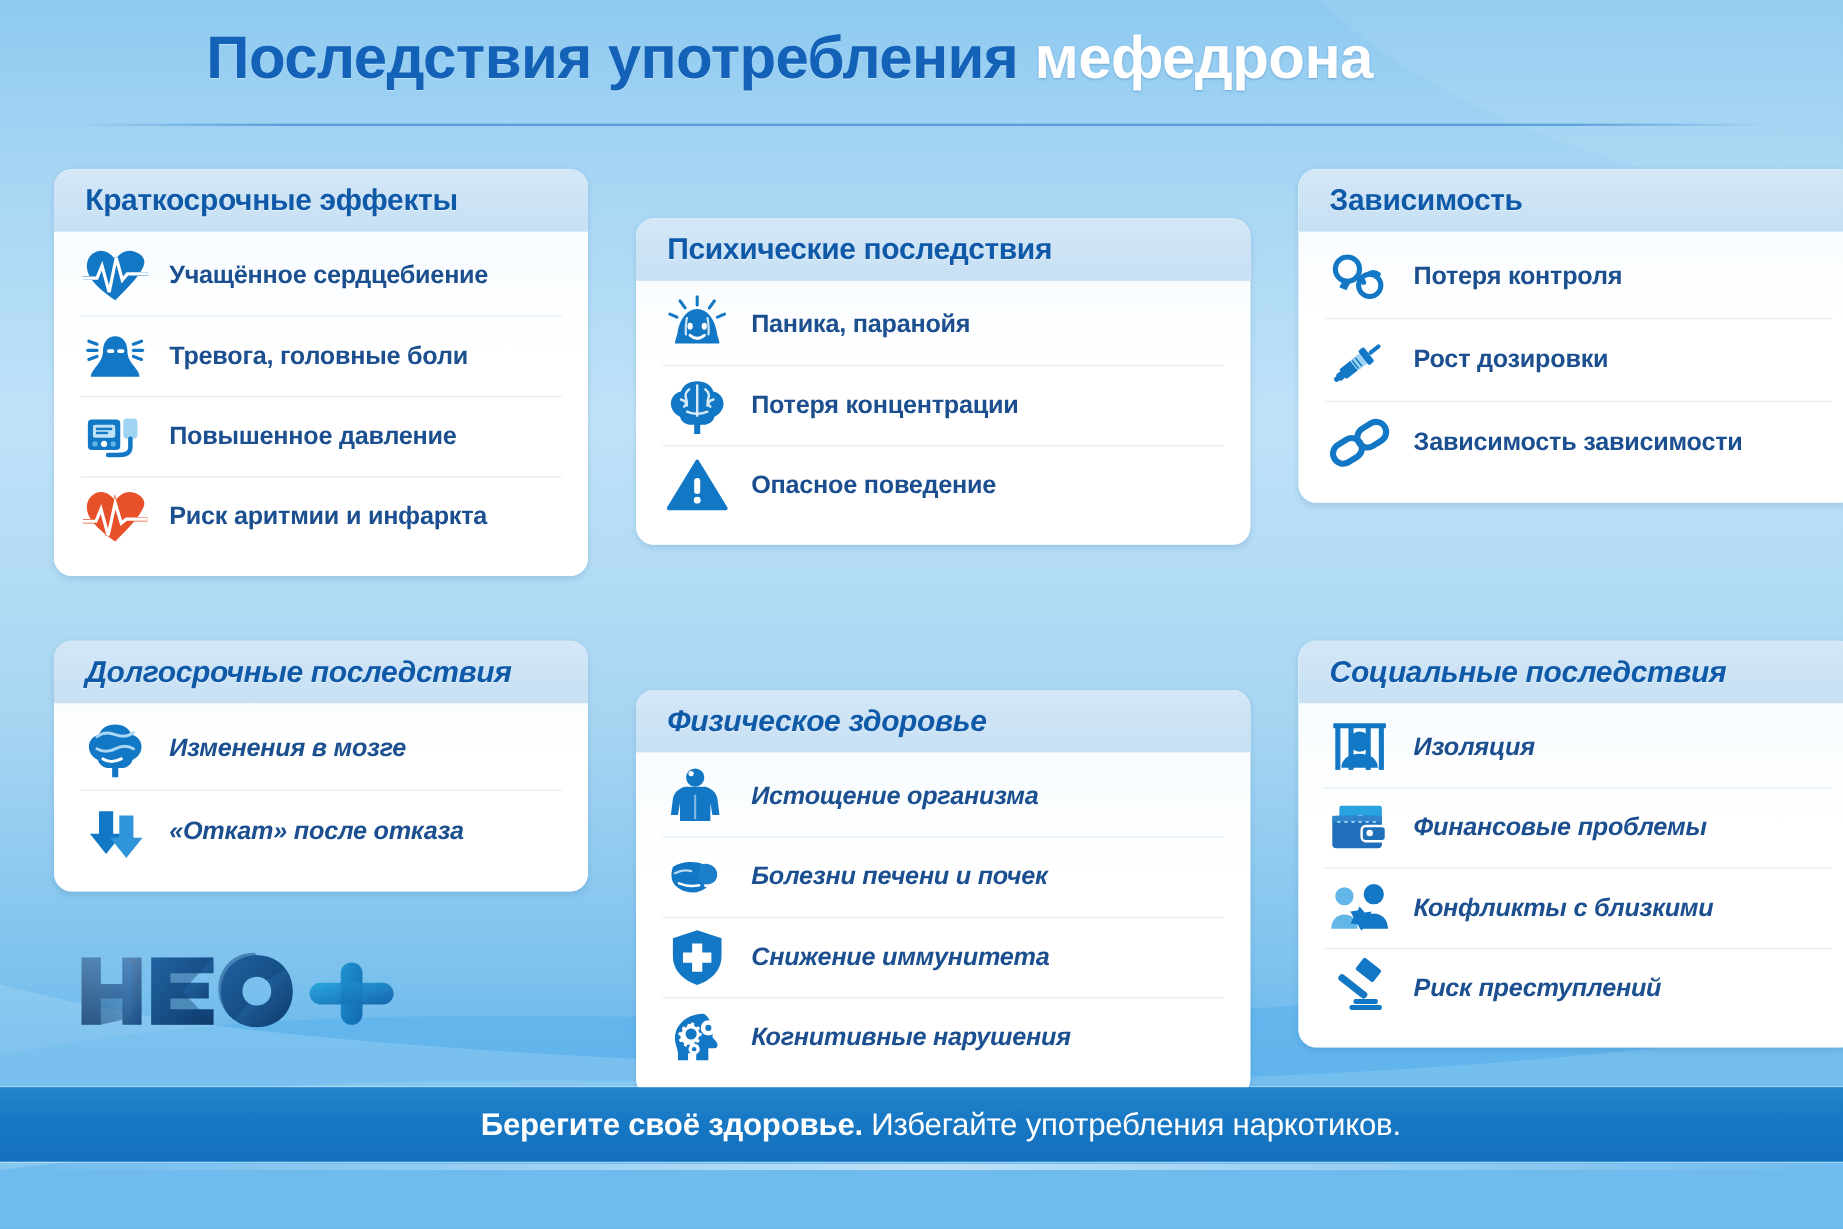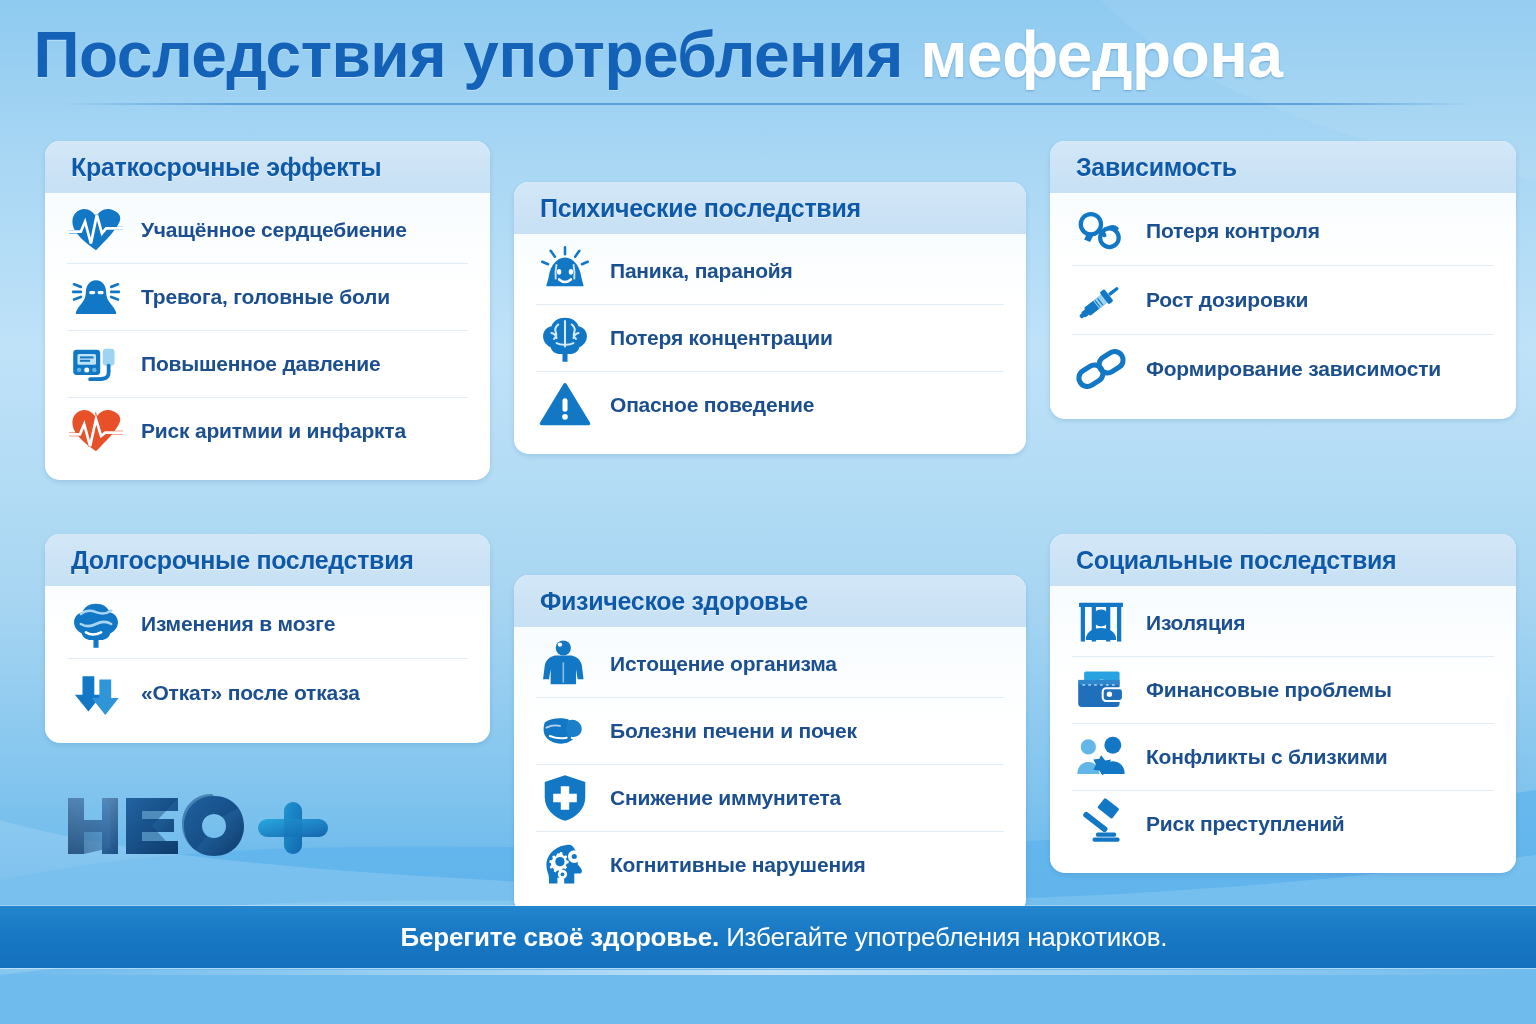--- a/index.html
+++ b/index.html
@@ -11,29 +11,29 @@
 
   
   .bg-waves{position:absolute;inset:0;overflow:hidden;pointer-events:none;}
   .bg-waves svg{position:absolute;left:0;top:0;width:1536px;height:1024px;}
 
   .hairline{position:absolute;left:60px;top:103px;width:1416px;height:2px;
     background:linear-gradient(90deg,rgba(255,255,255,0) 0%,rgba(36,120,200,.55) 12%,rgba(36,120,200,.55) 88%,rgba(255,255,255,0) 100%);}
 
   
   .title{position:absolute;left:0;top:22px;width:1316px;text-align:center;
-    font-size:64px;font-weight:bold;letter-spacing:-0.5px;line-height:1.05;
+    font-size:50px;font-weight:bold;letter-spacing:-0.5px;line-height:1.05;
     white-space:nowrap;}
   .title .t1{color:#1462b8;text-shadow:0 1px 0 rgba(255,255,255,.35);}
   .title .t2{color:#ffffff;text-shadow:0 1px 2px rgba(20,80,150,.35);}
 
   
   .grid{position:absolute;left:0;top:125px;width:1536px;}
-  .row{display:flex;gap:24px;padding:16px 45px;box-sizing:border-box;align-items:flex-start;}
-  .row.r2{margin-top:22px;}
+  .row{display:flex;gap:40px;padding:16px 45px;box-sizing:border-box;align-items:flex-start;}
+  .row.r2{margin-top:22px;font-style:italic;}
   .col-a{width:445px;flex:0 0 445px;}
   .col-b{width:512px;flex:0 0 512px;margin-top:41px;}
   .col-c{width:466px;flex:0 0 466px;}
 
   .card{
     border-radius:15px;overflow:hidden;
     background:linear-gradient(180deg,#f4fafe 0%,#ffffff 45%,#ffffff 100%);
     box-shadow:0 2px 5px rgba(30,90,150,.16),0 0 0 1px rgba(255,255,255,.55) inset;
   }
   .card-head{
@@ -265,21 +265,21 @@
 
           <div class="item">
             <span class="ico">
               <svg viewBox="0 0 64 64">
                   <g fill="none" stroke="#1277c4" stroke-width="6" stroke-linecap="round">
                     <rect x="5" y="30" width="30" height="20" rx="10" transform="rotate(-32 20 40)"></rect>
                     <rect x="29" y="14" width="30" height="20" rx="10" transform="rotate(-32 44 24)"></rect>
                   </g>
                 </svg>
             </span>
-            <span class="lbl">Формирование зависимости</span>
+            <span class="lbl">Зависимость зависимости</span>
           </div>
 
         </div>
       </div>
     </div>
   </div>
 
   <div class="row r2">
 
     <div class="col-a">

